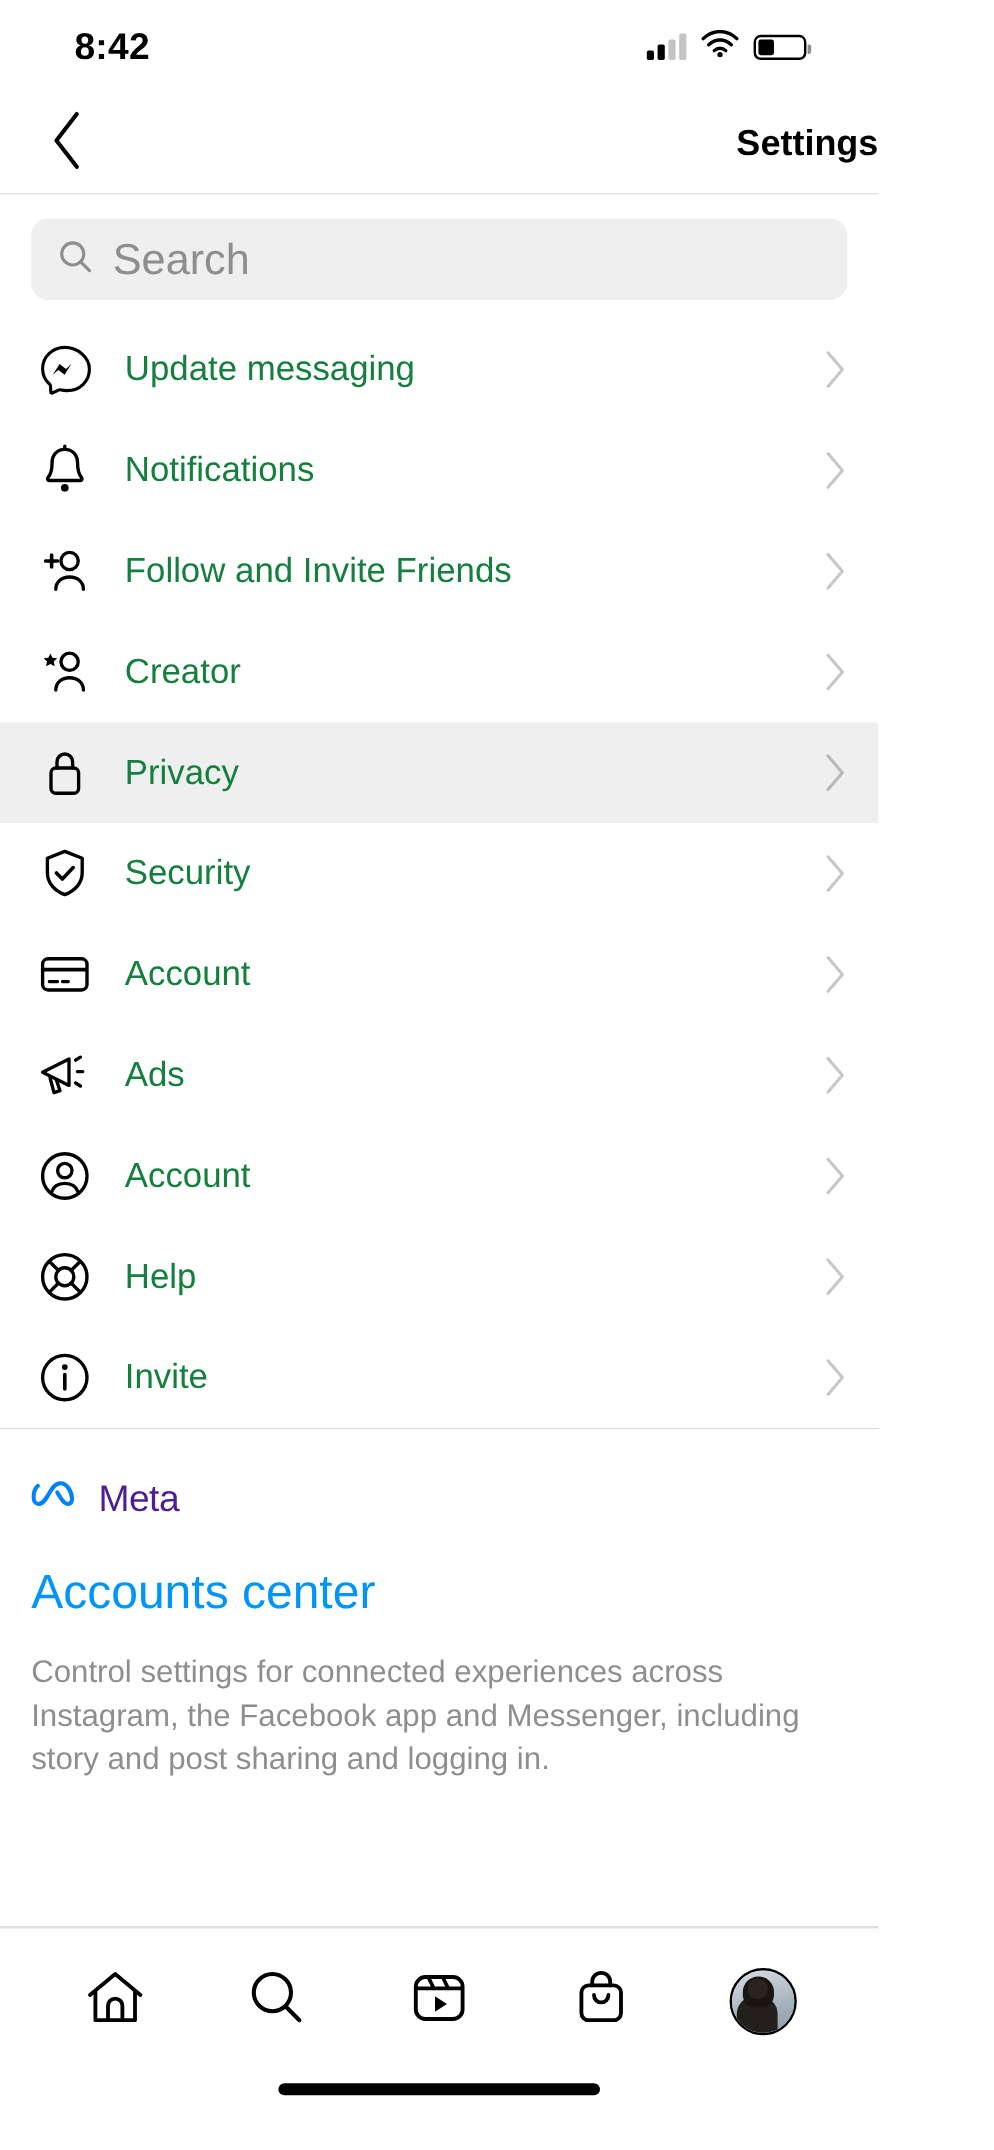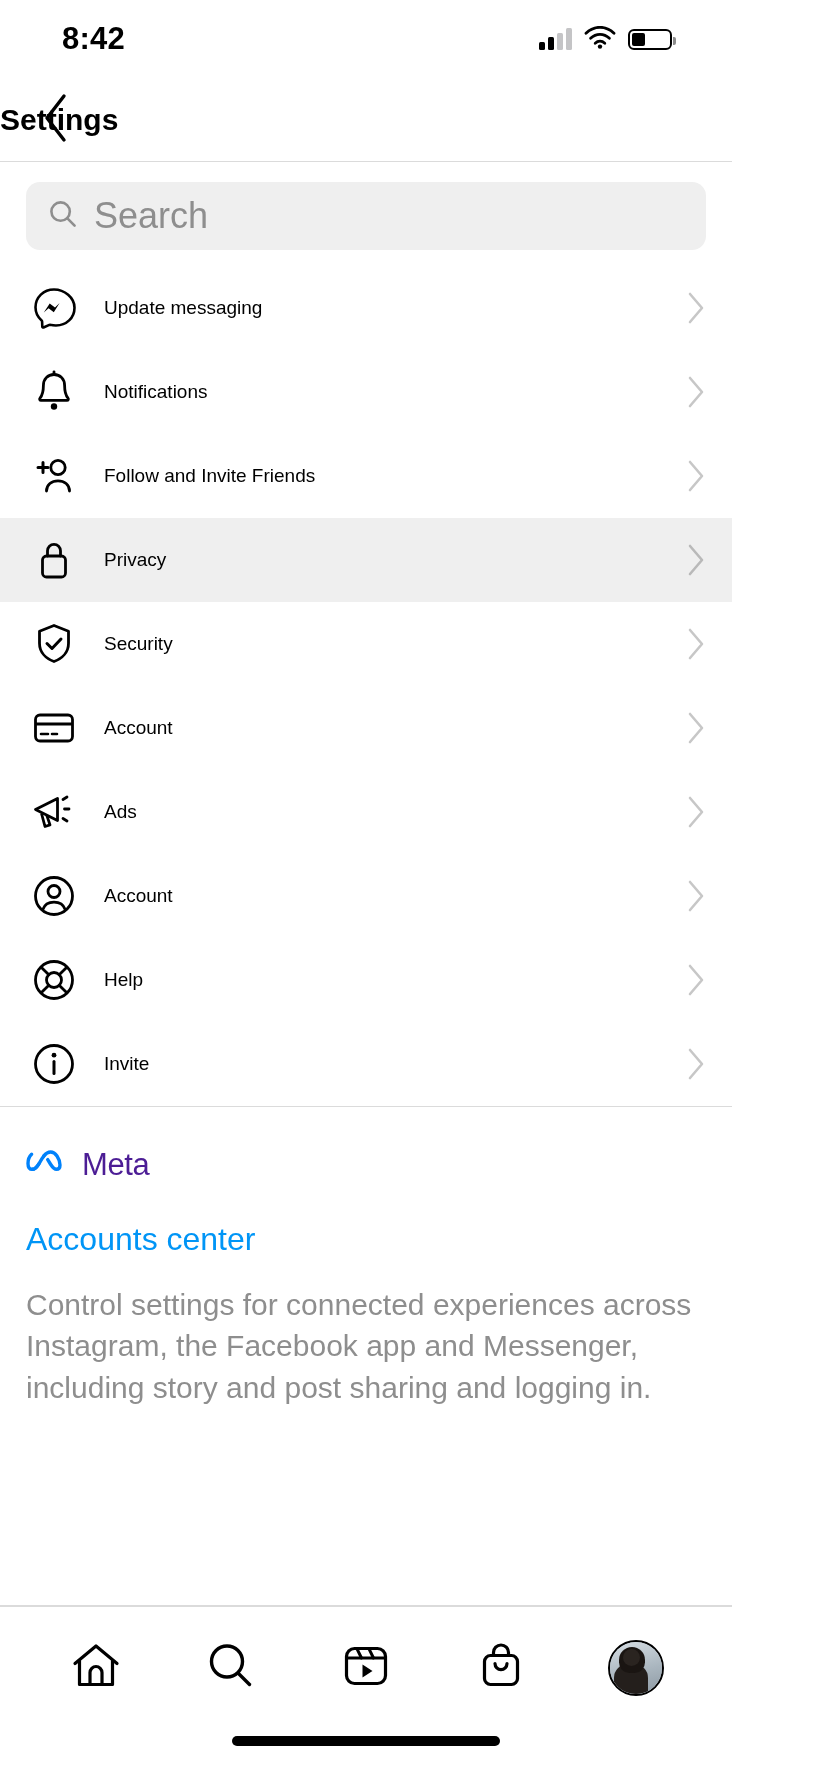--- a/index.html
+++ b/index.html
@@ -29,44 +29,44 @@
              border-radius:6px; display:flex; align-items:center; padding:2px; }
   .battery::after { content:""; position:absolute; right:-6px; top:6px; width:3px; height:8px;
                     background:#000; border-radius:0 2px 2px 0; opacity:.45; }
   .battery span { display:block; height:100%; width:35%; background:#000; border-radius:2px; }
 
   
   .navbar { height:84px; flex:0 0 84px; position:relative; display:flex; align-items:center;
             border-bottom:1px solid #dbdbdb; }
   .nav-back { position:absolute; left:26px; top:50%; transform:translateY(-50%);
               width:60px; height:60px; display:flex; align-items:center; justify-content:center; }
-  .nav-title { width:100%; text-align:left; font-size:30px; font-weight:700; color:#000; }
+  .nav-title { width:100%; text-align:right; font-size:30px; font-weight:700; color:#000; }
 
   
   .search-wrap { padding:20px 26px 16px; flex:0 0 auto; }
   .search-box { height:68px; background:#efefef; border-radius:14px;
                 display:flex; align-items:center; padding:0 22px; gap:16px; }
   .search-box .ph { font-size:36px; color:#8e8e8e; }
 
   
   .list { flex:0 0 auto; }
   .row { height:84px; display:flex; align-items:center; padding:0 26px; gap:0; background:#fff; }
   .row.active { background:#efefef; }
   .row .ico { width:56px; flex:0 0 56px; display:flex; align-items:center; justify-content:center; }
-  .row .label { flex:1; font-size:19px; color:#000000; padding-left:22px; }
+  .row .label { flex:1; font-size:29px; color:#15803d; padding-left:22px; }
   .row .chev { width:36px; flex:0 0 36px; display:flex; align-items:center; justify-content:flex-end; }
 
   .divider { height:1px; background:#dbdbdb; width:100%; }
 
   
   .meta-sec { padding:40px 26px 30px; flex:0 0 auto; }
   .meta-brand { display:flex; align-items:center; gap:12px; margin-bottom:16px; }
   .meta-word { font-size:31px; font-weight:400; color:#4c1d95; letter-spacing:-0.4px; }
-  .acct-link { font-size:32px; color:#0095f6; margin-bottom:26px; display:block;margin-top:38px; }
-  .meta-desc { font-size:30px; line-height:1.38; color:#8e8e8e; }
+  .acct-link { font-size:40px; color:#0095f6; margin-bottom:26px; display:block;margin-top:38px; }
+  .meta-desc { font-size:26px; line-height:1.38; color:#8e8e8e; }
 
   .spacer { flex:1 1 auto; }
 
   
   .tabbar { flex:0 0 122px; border-top:1px solid #dbdbdb; display:flex;
             align-items:center; justify-content:space-around; padding:0 28px; }
   .tab { width:92px; height:92px; display:flex; align-items:center; justify-content:center; }
   .avatar-tab { width:56px; height:56px; border-radius:50%; border:2.5px solid #000;
                 overflow:hidden; position:relative; background:#c9d2d8; }
   .av-sky { position:absolute; inset:0; background:linear-gradient(165deg,#d7dee4 0%,#aab6bf 55%,#8d99a3 100%); }
@@ -173,20 +173,35 @@
         </svg>
       </div>
       <div class="label">Follow and Invite Friends</div>
       <div class="chev">
         <svg width="20" height="34" viewBox="0 0 20 34" fill="none">
             <path d="M4 3l12 14L4 31" stroke="#c7c7c7" stroke-width="2.6" stroke-linecap="round" stroke-linejoin="round"></path>
           </svg>
       </div>
     </div>
 
+    <div class="row">
+      <div class="ico">
+        <svg width="46" height="44" viewBox="0 0 46 44" fill="none">
+          <circle cx="27" cy="13.5" r="7.2" stroke="#000" stroke-width="2.8"></circle>
+          <path d="M15.5 37c0-6.4 5.2-10.2 11.5-10.2S38.5 30.6 38.5 37" stroke="#000" stroke-width="2.8" stroke-linecap="round"></path>
+          <path d="M11 6.5l1.7 3.6 4 .5-2.9 2.7.8 3.9-3.6-1.9-3.6 1.9.8-3.9L5.3 10.6l4-.5L11 6.5z" fill="#000"></path>
+        </svg>
+      </div>
+      <div class="label">Creator</div>
+      <div class="chev">
+        <svg width="20" height="34" viewBox="0 0 20 34" fill="none">
+            <path d="M4 3l12 14L4 31" stroke="#c7c7c7" stroke-width="2.6" stroke-linecap="round" stroke-linejoin="round"></path>
+          </svg>
+      </div>
+    </div>
 
     <div class="row active">
       <div class="ico">
         <svg width="40" height="44" viewBox="0 0 40 44" fill="none">
           <rect x="8.5" y="18" width="23" height="21" rx="4" stroke="#000" stroke-width="2.8"></rect>
           <path d="M13.5 18v-5.2c0-3.6 2.9-6.5 6.5-6.5s6.5 2.9 6.5 6.5V18" stroke="#000" stroke-width="2.8" stroke-linecap="round"></path>
         </svg>
       </div>
       <div class="label">Privacy</div>
       <div class="chev">

